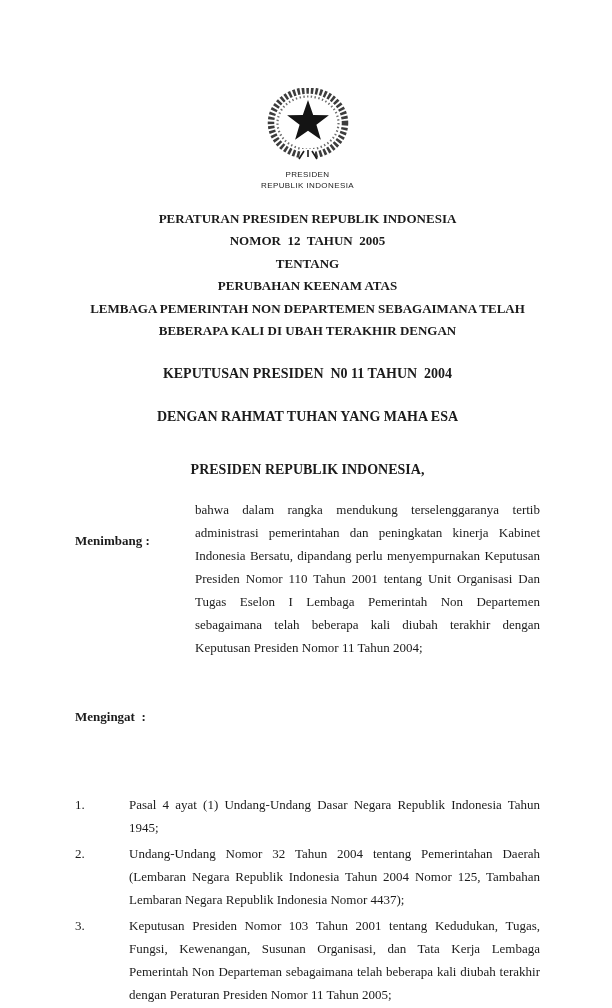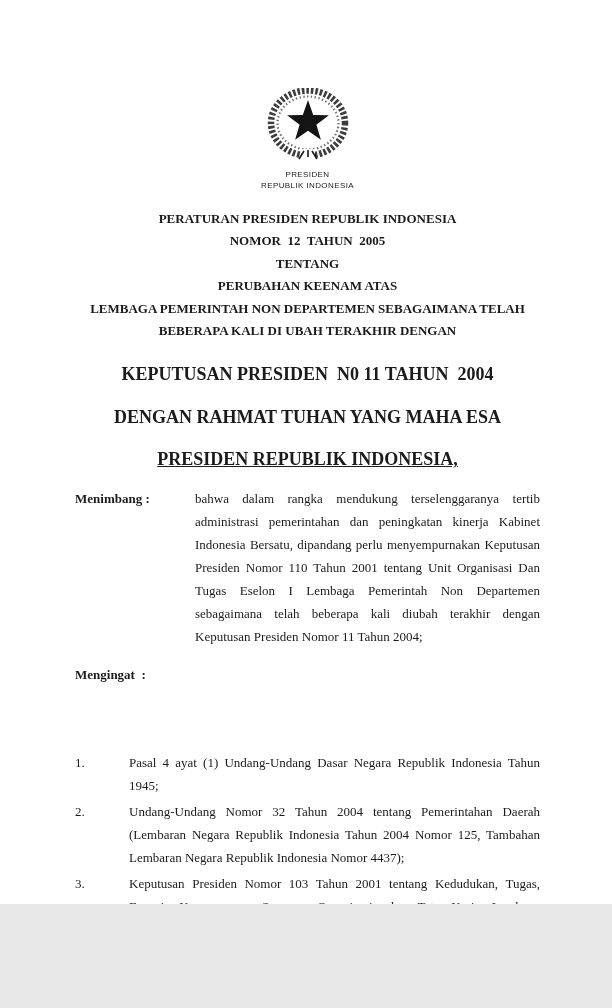--- a/index.html
+++ b/index.html
@@ -1,20 +1,20 @@
 <!DOCTYPE html>
 <html><head>
 <meta charset="utf-8">
 <style>
   * { margin: 0; padding: 0; box-sizing: border-box; }
   html, body { background: #e8e8e8; }
   .page {
     position: relative;
     width: 612px;
-    height: 904px;
+    height: 1008px;
     margin: 0 auto;
     background: #ffffff;
     color: #1b1b1b;
     font-family: "Liberation Serif", serif;
     overflow: hidden;
     padding: 88px 72px 0 75px;
   }
   
   .seal-wrap { text-align: center; }
   .seal-svg { display: inline-block; width: 96px; height: 74px; }
@@ -32,35 +32,36 @@
     margin-top: 17px;
     text-align: center;
     font-weight: bold;
     font-size: 13px;
     line-height: 22.4px;
   }
   .title-line { white-space: pre-wrap; }
   .decree-line, .invocation-line, .issuer-line {
     text-align: center;
     font-weight: bold;
-    font-size: 18px;
+    font-size: 14px;
     line-height: 22px;
     white-space: pre-wrap;
   }
   .decree-line { margin-top: 21px; }
   .invocation-line { margin-top: 21px; }
-  .issuer-line { margin-top: 20px; text-decoration: underline; }
+  .issuer-line { margin-top: 31px; }
   
   .body-block { margin-top: 17px; font-size: 13px; line-height: 23px; }
   .clause { display: flex; }
   .clause-label {
     width: 88px;
     flex: 0 0 88px;
     font-weight: bold;
     white-space: pre-wrap;
+    margin-top: 31px;
   }
   .clause-content { flex: 1; }
   .justified { text-align: justify; text-align-last: left; margin-left: 32px; }
   .clause-mengingat { margin-top: 15px; flex-direction: column; }
   .legal-item { display: flex; }
   .legal-item + .legal-item { margin-top: 3px; }
   .item-num { width: 22px; flex: 0 0 22px; }
   .item-text { flex: 1; }
   
   .catchword {

